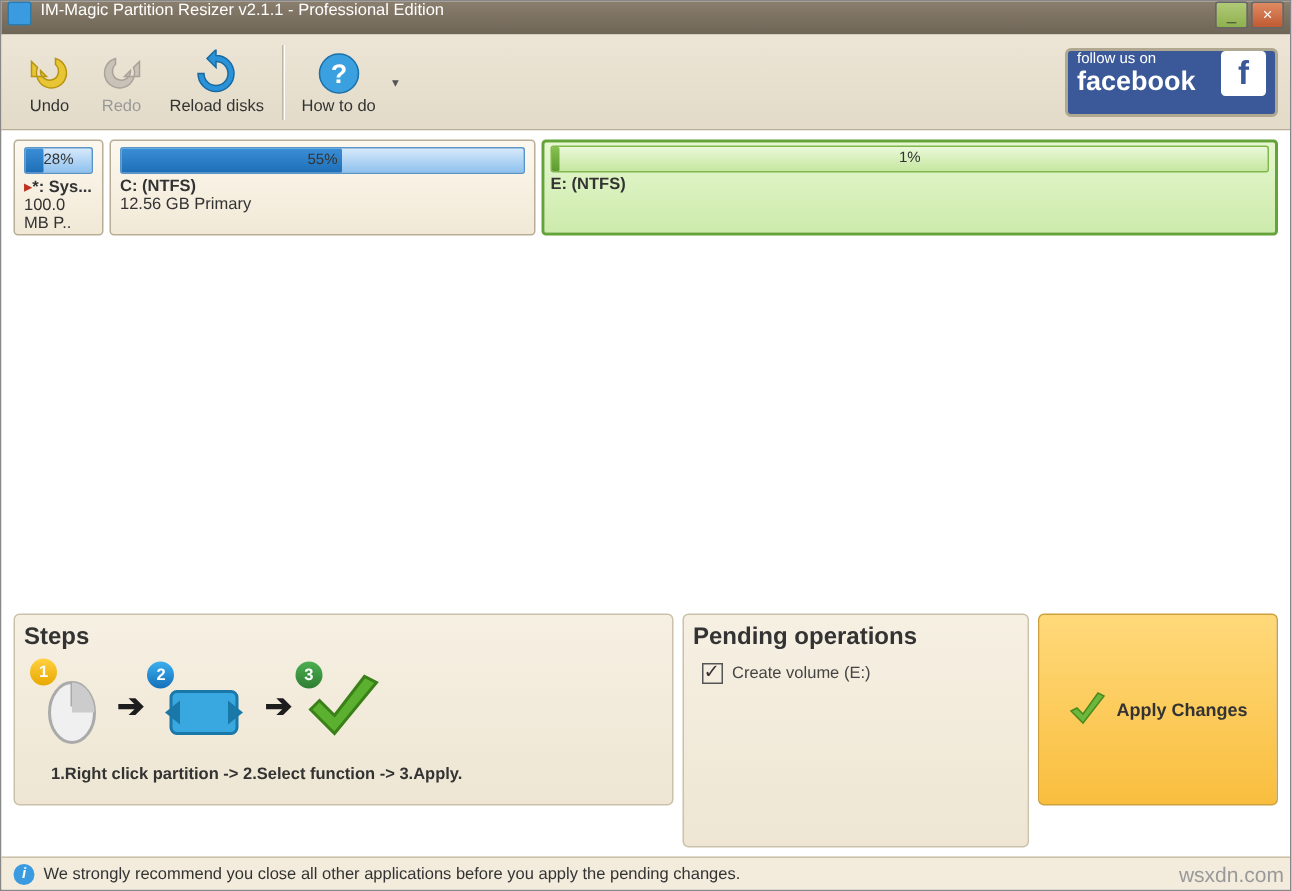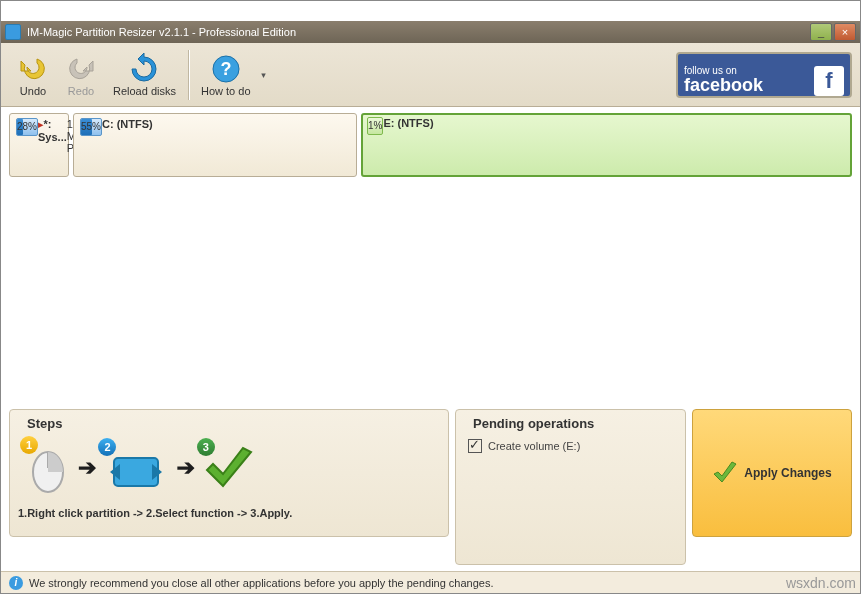--- a/index.html
+++ b/index.html
@@ -1,61 +1,61 @@
 <!DOCTYPE html>
 <html><head>
 <meta charset="utf-8">
 <style>
   * { box-sizing: border-box; font-family: Tahoma, Arial, sans-serif; }
   body { margin: 0; padding: 0; background: #fff; }
   .window { width: 861px; height: 594px; background: #fff; border: 1px solid #888; display: flex; flex-direction: column; }
-  .titlebar { height: 22px; background: linear-gradient(#8a7e6d,#6e6556); color: #fff; display: flex; align-items: center; padding: 0 4px; font-size: 11px; margin-top: 20px; }
+  .titlebar { height: 22px; background: linear-gradient(#8a7e6d,#6e6556); color: #fff; display: flex; padding: 0 4px; font-size: 11px; }
   .titlebar .icon { width: 16px; height: 16px; background: #3a9be0; border:1px solid #2a7bb0; margin-right: 6px; border-radius:2px; }
   .titlebar .title { flex: 1; }
   .titlebar .btn { width: 22px; height: 18px; margin-left: 2px; border: 1px solid #666; border-radius: 2px; display: flex; align-items: center; justify-content: center; font-size:11px; line-height:1; cursor:pointer; }
   .btn-min { background: linear-gradient(#b0c978,#8fb14d); color:#444; }
   .btn-close { background: linear-gradient(#e08b63,#c05a32); color:#fff; }
   .toolbar { height: 64px; background: linear-gradient(#ece5d6,#e3dbc8); border-bottom:1px solid #b8ad96; display:flex; align-items:center; padding: 2px 8px; }
   .tool-btn { display:flex; flex-direction:column; align-items:center; justify-content:center; padding:2px 8px; font-size:11px; color:#333; cursor:pointer; height:58px; min-width:48px; }
   .tool-btn.disabled { color:#999; cursor:default;justify-content:center; }
   .tool-sep { width:1px; height:50px; background:#c0b7a2; margin:0 4px; box-shadow:1px 0 #fff; }
   .tool-drop { width:10px; display:flex; align-items:center; justify-content:center; color:#555; font-size:9px; }
-  .facebook { margin-left:auto; width:176px; height:46px; background:#3b5998; border:2px solid #b0a890; border-radius:4px; display:flex; align-items:flex-end; color:#fff; padding:0 6px; cursor:pointer; }
+  .facebook { margin-left:auto; width:142px; height:46px; background:#3b5998; border:2px solid #b0a890; border-radius:4px; display:flex; align-items:flex-start; color:#fff; padding:0 6px; cursor:pointer; }
   .facebook .txt { font-size:10px; line-height:1.1; }
   .facebook .fu { display:block; font-size:10px; }
   .facebook .fb { display:block; font-size:18px; font-weight:bold; }
   .facebook .f-icon { width:30px; height:30px; background:#fff; color:#3b5998; font-weight:bold; font-size:22px; text-align:center; line-height:30px; margin-left:auto; border-radius:3px; }
   .diskarea { flex:1; background:#fff; padding:6px 8px; }
   .diskrow { display:flex; gap:4px; height:64px; }
   .diskbox { border:1px solid #b8ad96; background:linear-gradient(#fdf8ef,#f1e9d6); border-radius:3px; padding:4px 6px; font-size:11px; color:#444; }
   .diskinfo { width:76px; }
   .diskinfo b { font-size:11px; }
-  .part { flex-shrink:0; display:flex; flex-direction:row; }
+  .part { flex-shrink:0; display:flex; flex-direction:column; }
   .partbar { height:18px; border-radius:2px; border:1px solid #888; margin-bottom:2px; position:relative; font-size:10px; color:#333; text-align:center; line-height:16px; }
   .partbar .fill { position:absolute; top:0; left:0; bottom:0; border-radius:1px; }
   .partbar .pct { position:relative; }
   .part0 { width:60px; }
   .part0 .partbar { background:linear-gradient(#d6e9fb,#8fc1ee); border-color:#5a95c9; }
   .part0 .fill { background:linear-gradient(#3a8ed6,#1e6fb8); }
   .part1 { width:284px; }
   .part1 .partbar { background:linear-gradient(#d6e9fb,#8fc1ee); border-color:#5a95c9; }
   .part1 .fill { background:linear-gradient(#3a8ed6,#1e6fb8); }
   .part2 { flex:1; border:2px solid #64a338; background:linear-gradient(#e6f7cf,#cdebac); border-radius:3px; padding:2px 4px; }
   .part2 .partbar { background:linear-gradient(#eaf8d8,#c6e7a0); border-color:#7fb94d; }
   .part2 .fill { background:linear-gradient(#86c24f,#5e9a2f); }
   .plabel { font-size:11px; color:#333; }
   .plabel b { font-weight:bold; }
   .flag { color:#c03020; }
   .bottom { display:flex; gap:6px; padding:6px 8px; background:#fff; }
   .card { border:1px solid #cbc1aa; border-radius:4px; background:linear-gradient(#f6f0e3,#eee6d3); font-size:11px; color:#444; }
-  .card-h { font-weight:bold; padding:6px 17px 2px; color:#333; font-size:13px; }
+  .card-h { font-weight:bold; padding:6px 6px 2px; color:#333; font-size:16px; }
   .steps { width:440px; height:128px; }
   .steps-body { display:flex; align-items:center; gap:8px; padding:4px 16px; height:70px; }
   .arrow { font-size:22px; color:#1d1d1d; font-weight:bold; }
-  .steps-foot { padding:4px 8px; font-size:11px; font-weight:bold; color:#333; }
+  .steps-foot { padding:4px 24px; font-size:11px; font-weight:bold; color:#333; }
   .pending { flex:1; height:156px; }
   .pend-body { padding:6px 12px; display:flex; align-items:center; gap:6px; }
   .chk { width:14px; height:14px; border:1px solid #555; position:relative; }
   .chk::after { content:"✓"; position:absolute; top:-3px; left:0; font-size:13px; color:#333; }
   .apply { width:160px; height:128px; background:linear-gradient(#ffd97a,#f9be3e); border:1px solid #cda23e; border-radius:4px; display:flex; align-items:center; justify-content:center; gap:6px; font-size:12px; font-weight:bold; color:#333; cursor:pointer; }
   .statusbar { height:22px; border-top:1px solid #cbc1aa; background:#f3ecdd; display:flex; align-items:center; padding:0 8px; font-size:11px; color:#333; gap:6px; }
   .info-icon { width:14px; height:14px; border-radius:50%; background:#3a9be0; color:#fff; font-size:10px; text-align:center; line-height:14px; font-style:italic; font-weight:bold; }
   .watermark { position:absolute; right:4px; bottom:2px; font-size:14px; color:#999; }
   .window { position:relative; }
   .badge { width:18px; height:18px; border-radius:50%; color:#fff; font-size:11px; font-weight:bold; text-align:center; line-height:18px; position:absolute; top:-6px; left:-6px; }
@@ -115,20 +115,21 @@
   <div class="diskarea">
     <div class="diskrow">
       <div class="diskbox part part0">
         <div class="partbar"><div class="fill" style="width:28%"></div><span class="pct">28%</span></div>
         <div class="plabel"><span class="flag">▸</span><b>*: Sys...</b></div>
         <div class="plabel">100.0 MB P..</div>
       </div>
       <div class="diskbox part part1">
         <div class="partbar"><div class="fill" style="width:55%"></div><span class="pct">55%</span></div>
         <div class="plabel"><b>C: (NTFS)</b></div>
+        <div class="plabel">12.56 GB Primary</div>
       </div>
       <div class="part part2">
         <div class="partbar"><div class="fill" style="width:1%"></div><span class="pct">1%</span></div>
         <div class="plabel"><b>E: (NTFS)</b></div>
       </div>
     </div>
   </div>
 
   <div class="bottom">
     <div class="card steps">

